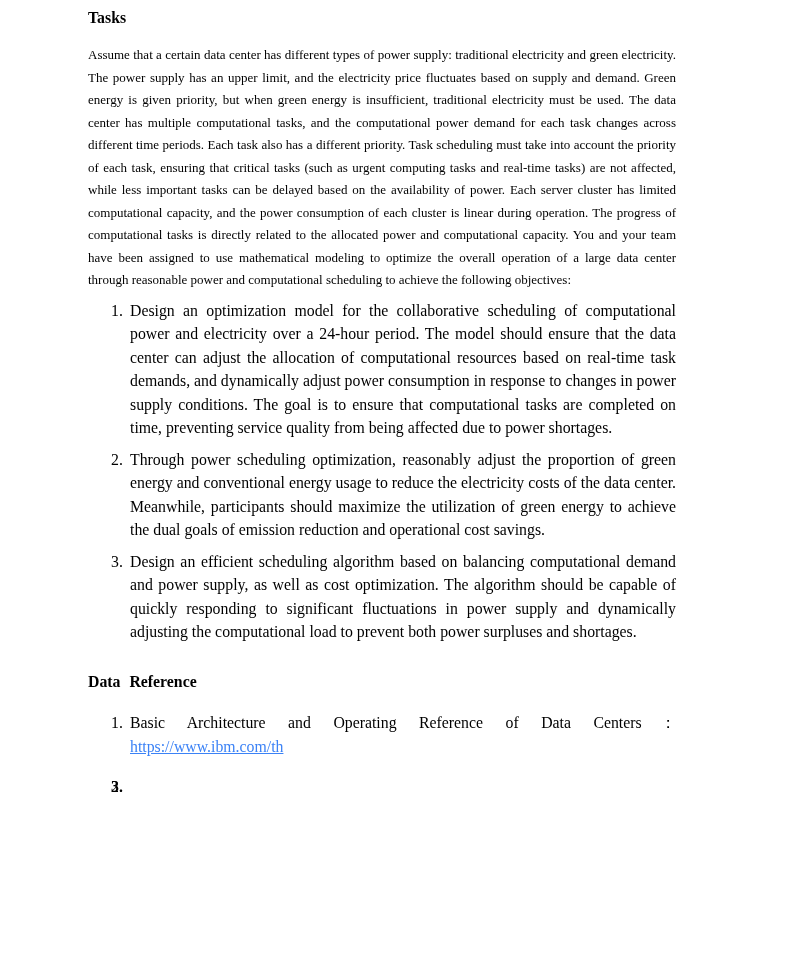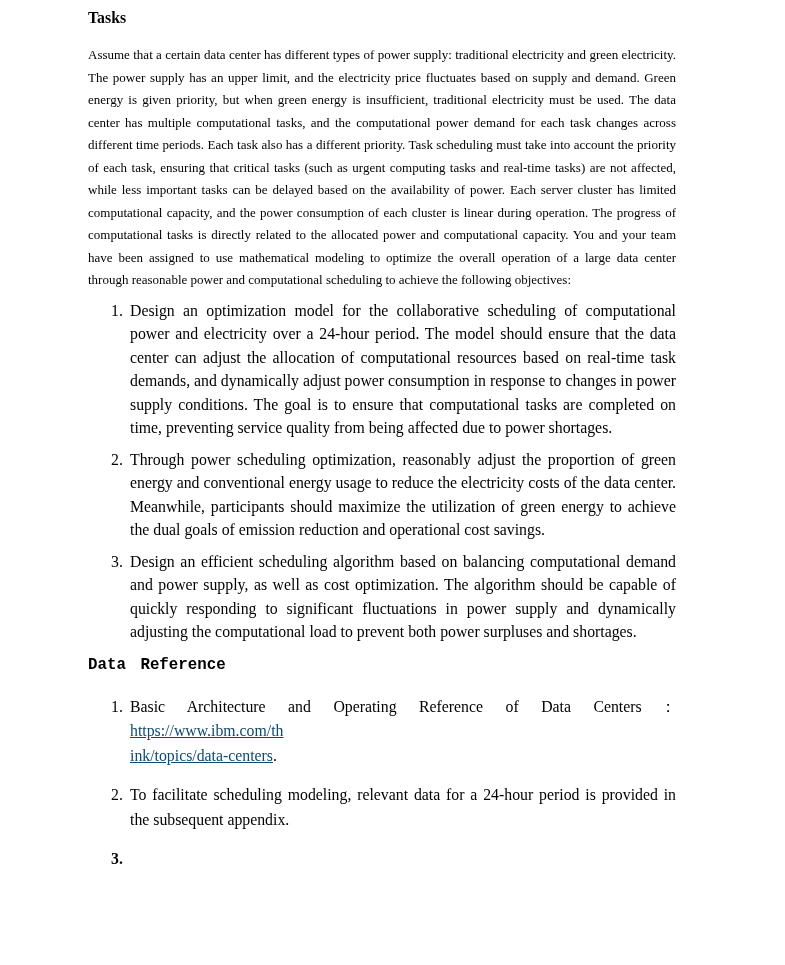--- a/index.html
+++ b/index.html
@@ -24,23 +24,22 @@
   }
   .heading {
     font-size: 15.8px;
     font-weight: bold;
     line-height: 19px;
   }
   .heading-tasks {
     margin-top: 8px;
   }
   .heading-dataref {
-    margin-top: 12px;
+    margin-top: 28px;
     word-spacing: 5px;
-    font-family: Liberation Mono, monospace;
   }
   .intro {
     margin-top: 17px;
     font-size: 13px;
     line-height: 22.5px;
     text-align: justify;
   }
   .tasklist {
     margin-top: 7px;
   }
@@ -69,21 +68,21 @@
     top: 0;
   }
   .num.bold {
     font-weight: bold;
   }
   .dr-line1 {
     text-align: justify;
     text-align-last: justify;
   }
   .link {
-    color: #0c4a6e;
+    color: #3b82f6;
     text-decoration: underline;
     cursor: pointer;
   }
   .page-number {
     position: absolute;
     left: 663px;
     top: 928px;
     font-size: 15px;
     line-height: 18px;
   }
@@ -115,27 +114,23 @@
 
     <div class="heading heading-dataref">Data Reference</div>
 
     <div class="drlist">
       <div class="li">
         <span class="num">1.</span>
         <div class="dr-line1">
           <span>Basic Architecture and Operating Reference of Data Centers：</span>
           <a class="link">https://www.ibm.com/th</a>
         </div>
-        <div>
-          <a class="link">ink/topics/data-centers</a><span>.</span>
-        </div>
       </div>
       <div class="li">
         <span class="num">2.</span>
-        <span>To facilitate scheduling modeling, relevant data for a 24-hour period is provided in the subsequent appendix.</span>
       </div>
       <div class="li">
         <span class="num bold">3.</span>
       </div>
     </div>
 
   </div>
 
   <div class="page-number">2</div>
 </div>

